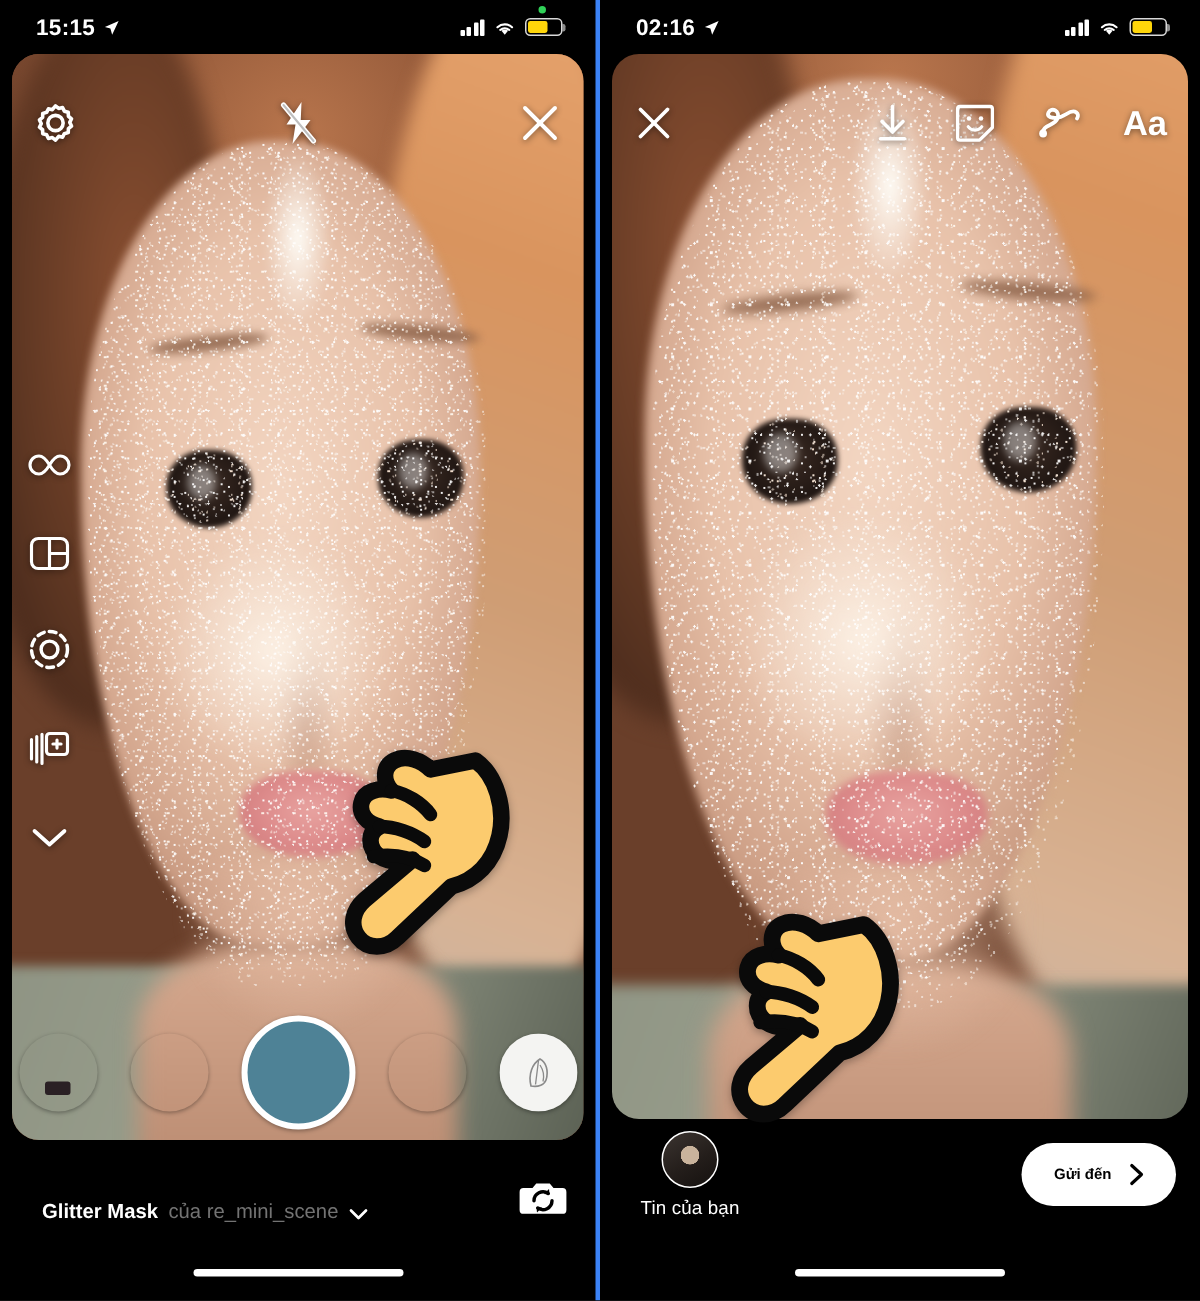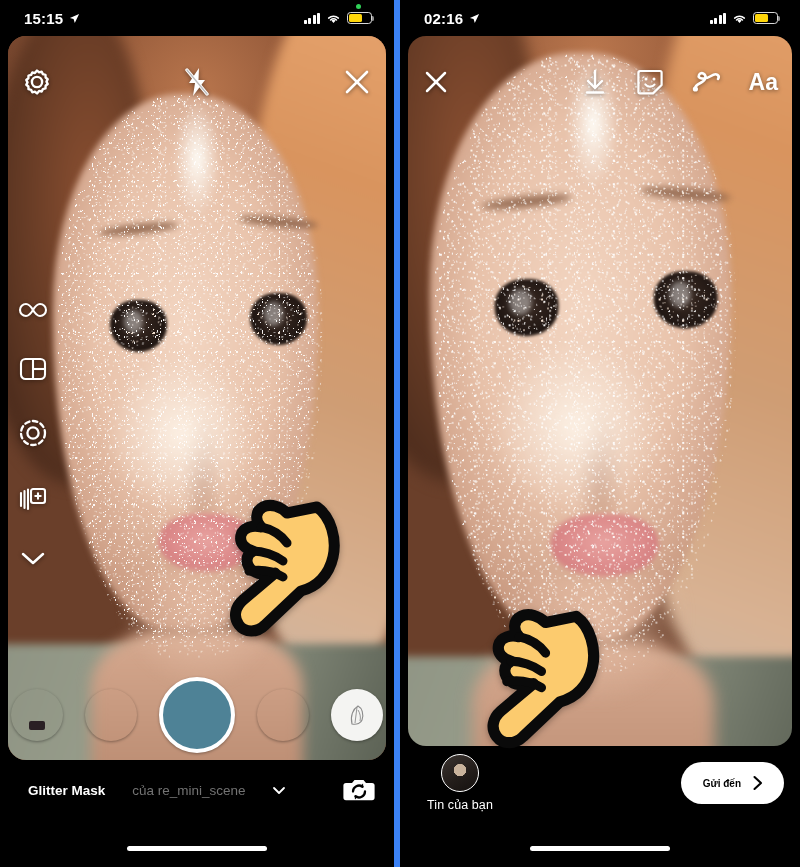--- a/index.html
+++ b/index.html
@@ -1,21 +1,21 @@
 <!DOCTYPE html>
 <html><head>
 <meta charset="utf-8">
 <style>
   * { margin:0; padding:0; box-sizing:border-box; }
   html,body { width:800px; height:867px; background:#000; overflow:hidden; }
   body { font-family:"Liberation Sans", sans-serif; }
 
   .screen { position:relative; width:800px; height:867px; background:#000; display:flex; }
   .panel { position:relative; width:400px; height:867px; background:#000; overflow:hidden; }
-  .panel.left  { border-right:6px solid #3b82f6;text-decoration:underline; }
+  .panel.left  { border-right:3px solid #3b82f6;text-decoration:underline; }
 
   
   .statusbar { position:absolute; top:0; left:0; right:0; height:36px; z-index:40;
                display:flex; align-items:center; justify-content:space-between;
                padding:0 22px 0 24px; color:#fff; }
   .sb-left { display:flex; align-items:center; gap:6px; }
   .sb-time { font-size:15px; font-weight:600; letter-spacing:.2px; }
   .loc-arrow { width:11px; height:11px; }
   .sb-right { display:flex; align-items:center; gap:6px; }
   .bars { display:flex; align-items:flex-end; gap:1.5px; height:11px; }
@@ -163,21 +163,21 @@
     background-image:
       radial-gradient(1.3px 1.3px at 22% 28%, #bfe2ef 50%, transparent 52%),
       radial-gradient(1.1px 1.1px at 64% 16%, #8ec4d6 50%, transparent 52%),
       radial-gradient(1.5px 1.5px at 40% 62%, #d4edf6 50%, transparent 52%),
       radial-gradient(1.2px 1.2px at 82% 74%, #9fd0df 50%, transparent 52%);
     background-size:8px 8px,10px 10px,7px 7px,12px 12px; }
   .th-sketch { width:100%; height:100%; background:#f4f4f2;
     display:flex; align-items:center; justify-content:center; }
 
   .effect-bar { position:absolute; left:0; right:0; bottom:52px; height:50px; z-index:30;
-                display:flex; align-items:center; padding:0 18px 0 28px;gap:20px; }
+                display:flex; align-items:flex-end; padding:0 18px 0 28px; }
   .effect-name { color:#fff; font-size:13.5px; font-weight:700; white-space:nowrap; }
   .effect-author { color:#737373; font-size:13.5px; font-weight:400; white-space:nowrap; margin-left:7px; }
   .effect-chev { margin-left:5px; display:flex; align-items:center; }
 
   
   .share-row { position:absolute; left:0; right:0; bottom:48px; height:72px; z-index:30;
                display:flex; align-items:center; padding:0 16px 0 22px; }
   .share-item { display:flex; flex-direction:column; align-items:center; gap:6px; width:76px; }
   .share-av { width:38px; height:38px; border-radius:50%; border:1.6px solid #fff;
     background:radial-gradient(circle at 50% 42%, #c9b39c 0 22%, rgba(0,0,0,0) 23%),

